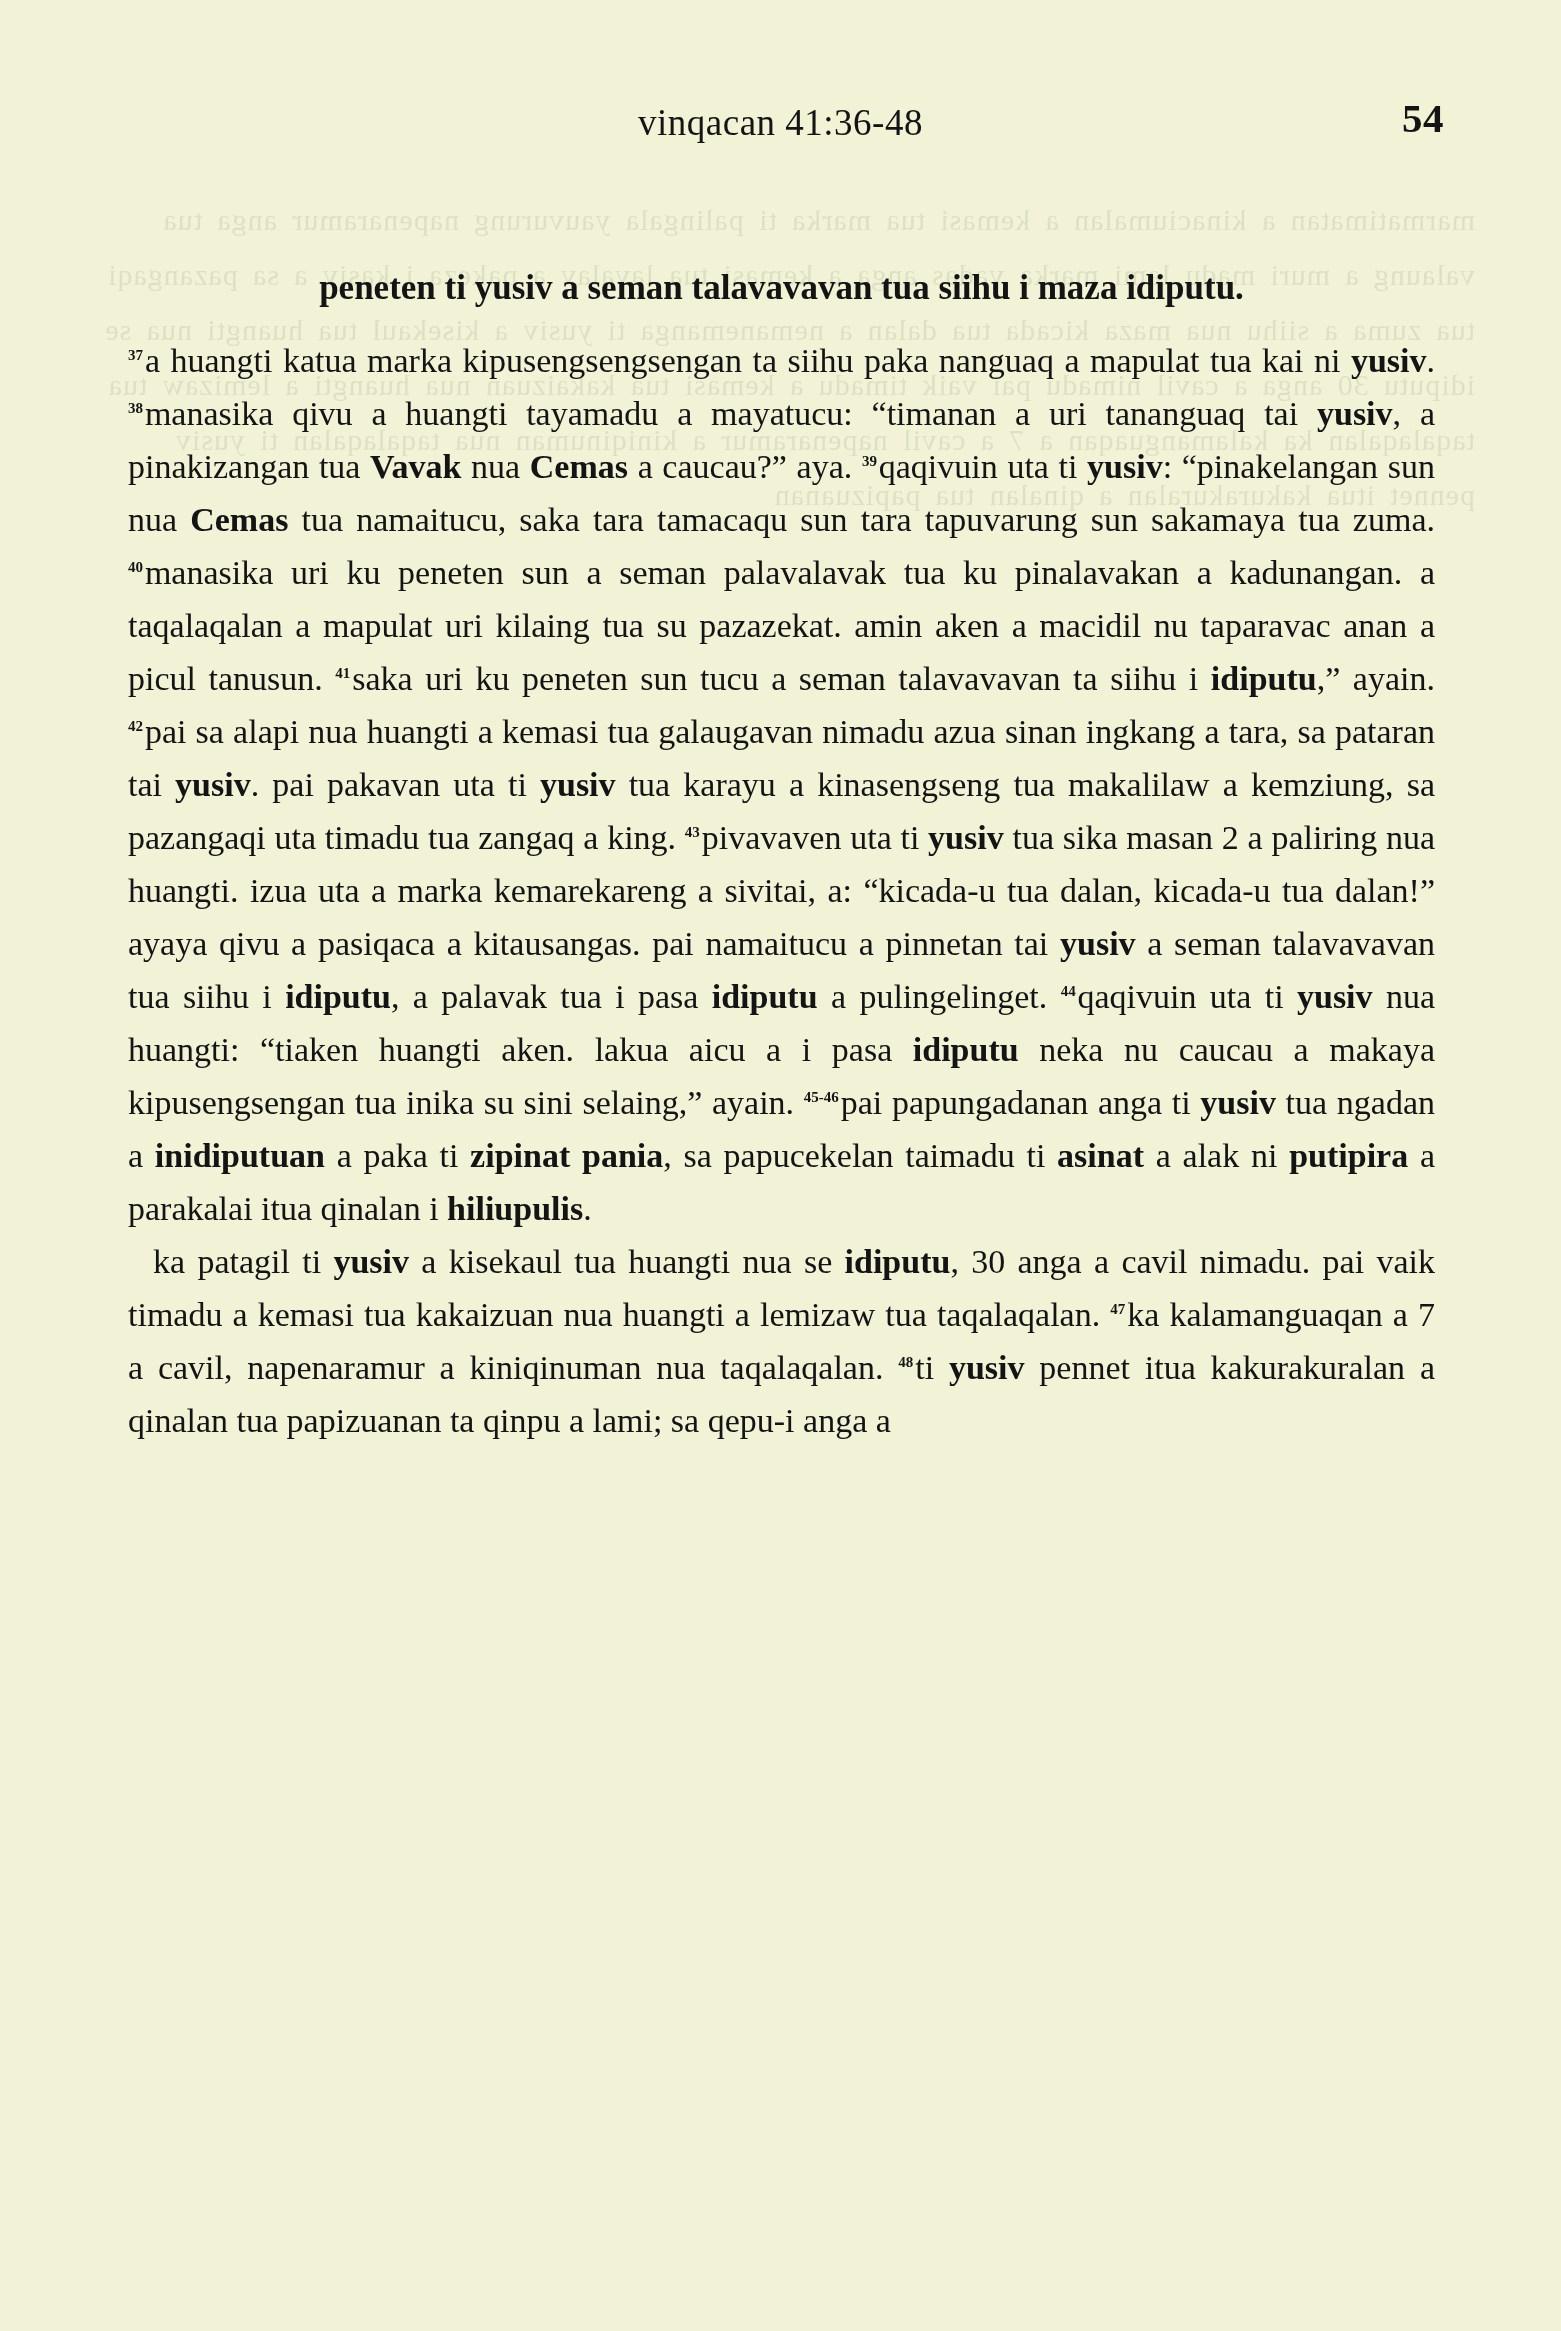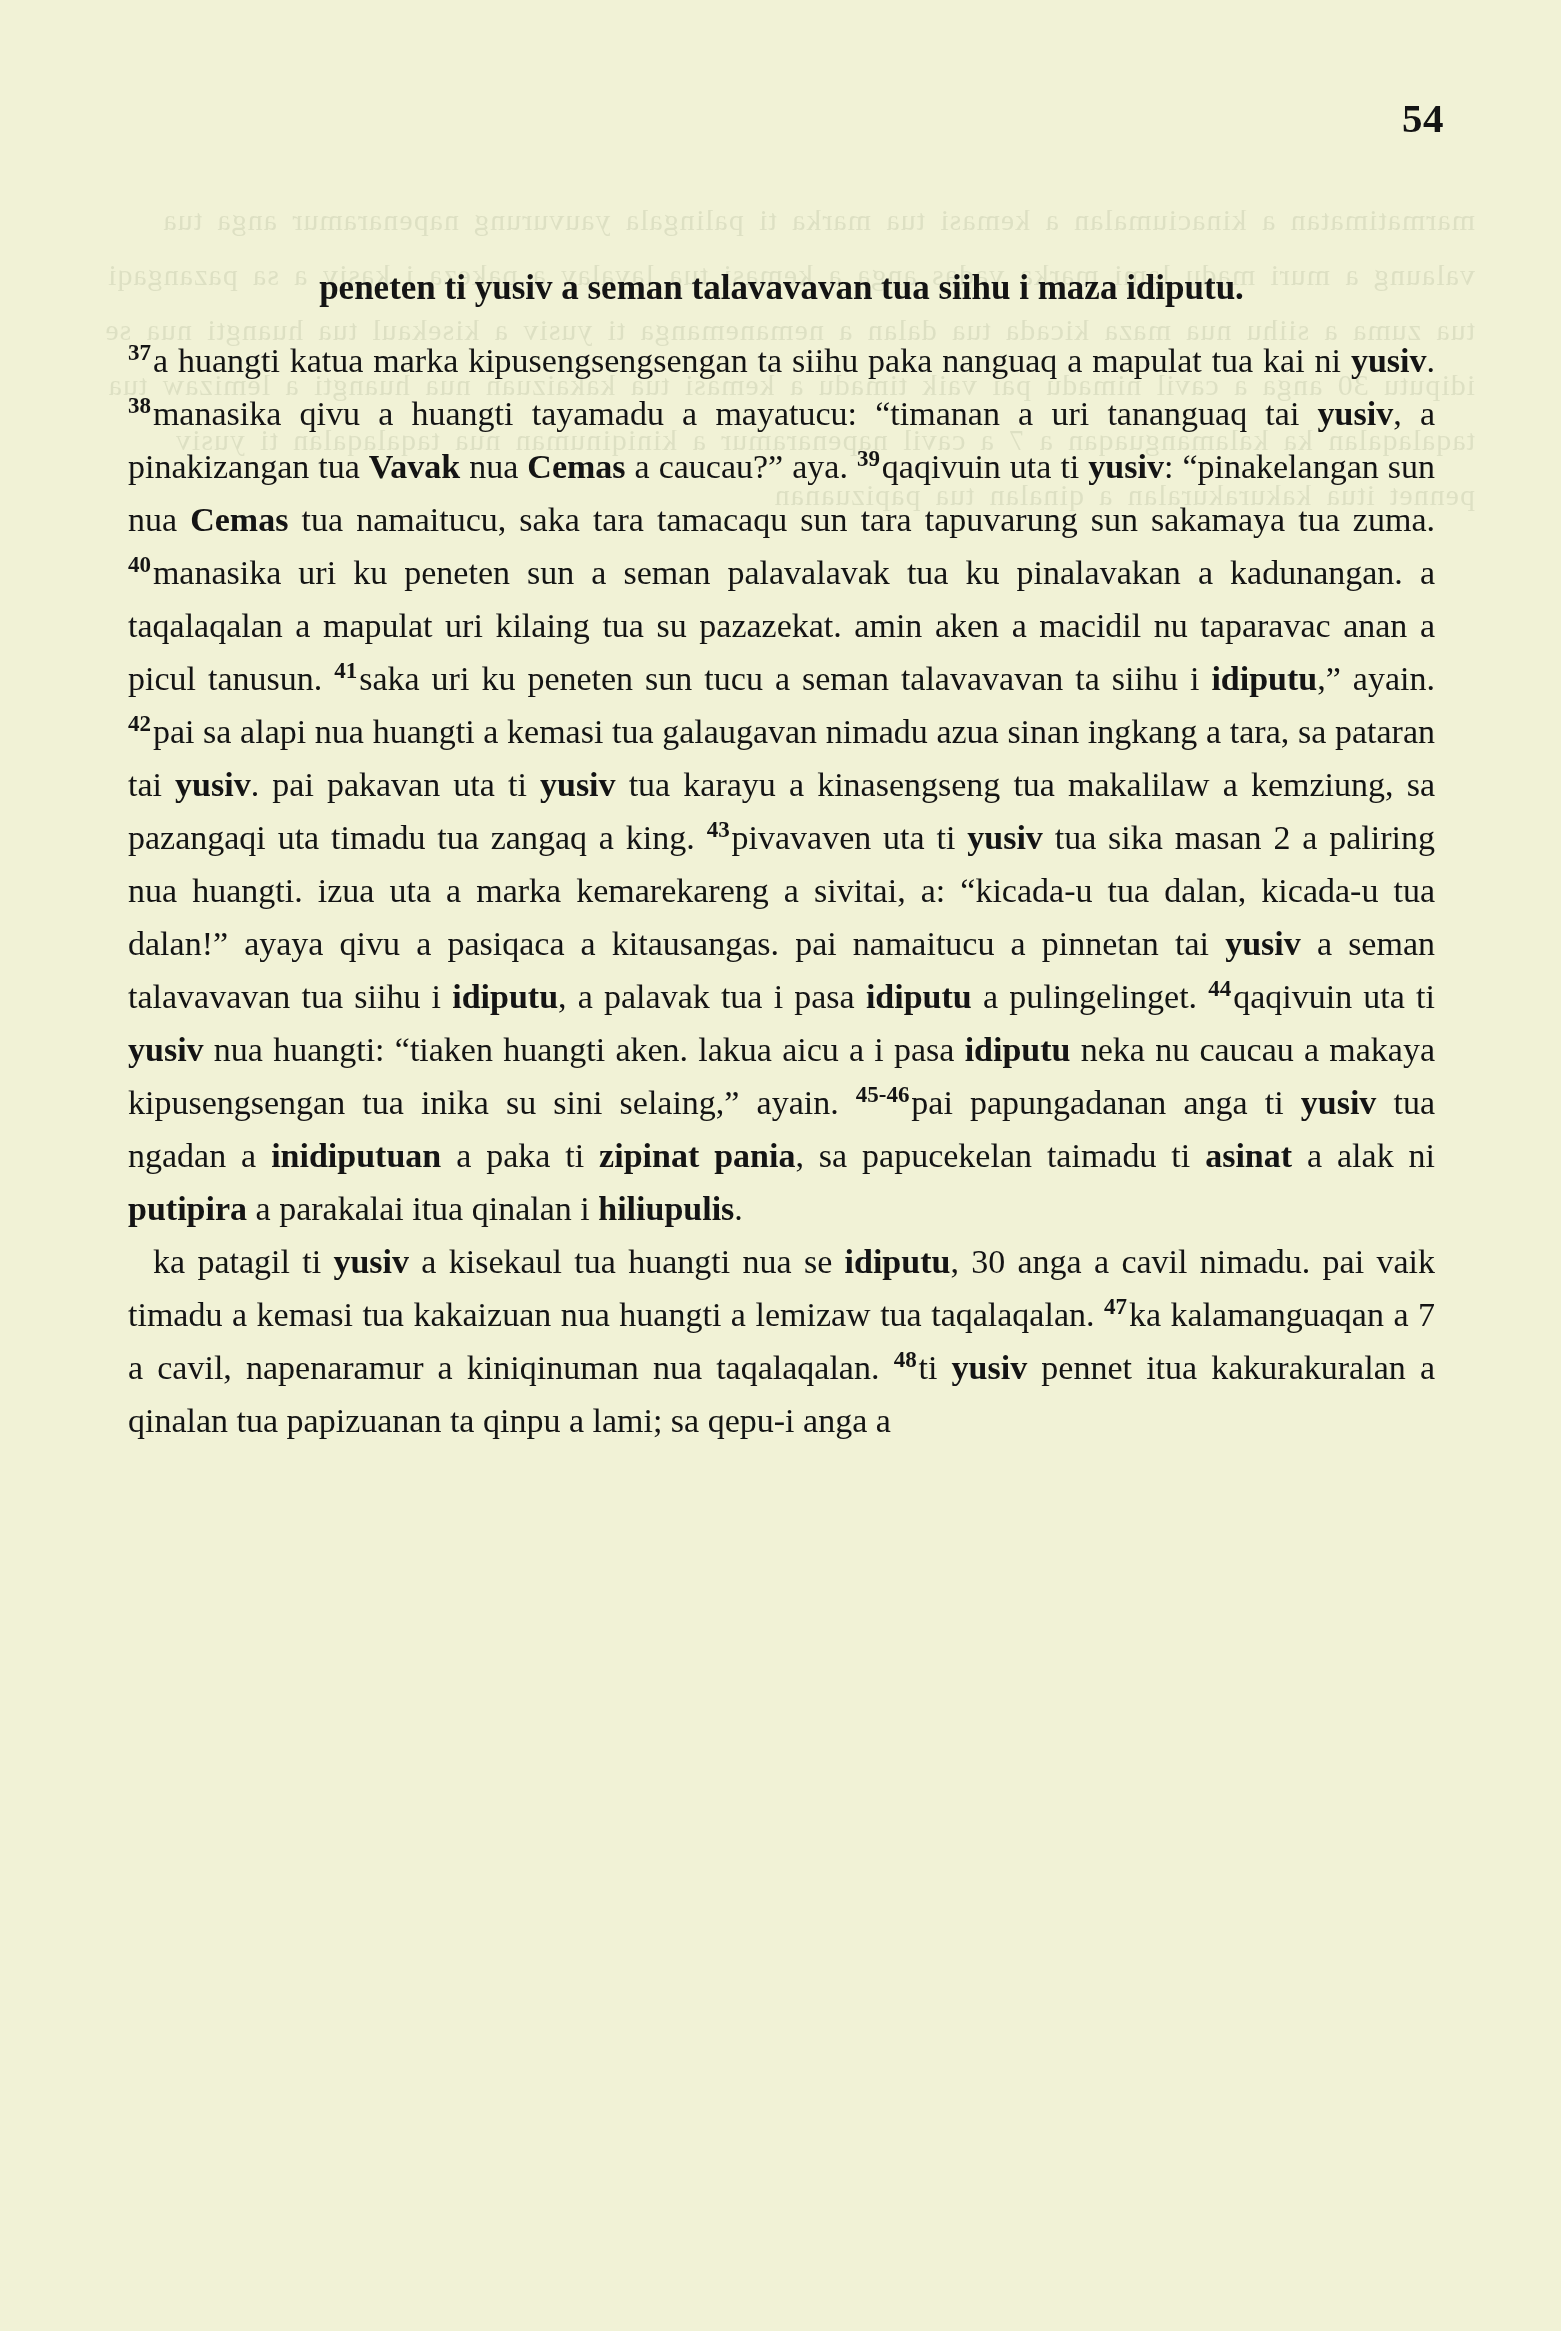--- a/index.html
+++ b/index.html
@@ -78,36 +78,39 @@
     line-height: 53px;
     text-align: justify;
     text-justify: inter-word;
     margin: 0;
     hyphens: none;
   }
   .para + .para {
     text-indent: 25px;
   }
   .vnum {
-    font-size: 23px;
+    font-size: 15px;
     font-weight: bold;
     vertical-align: super;
     line-height: 0;
     padding-right: 1.9px;
   }
   b, .bold { font-weight: bold; }
   
 </style>
 </head>
 <body>
 
 <div class="page">
 
   <div class="ghost-layer">marmatimatan a kinaciumalan a kemasi tua marka ti palingala yauvurung napenaramur anga tua valaung a muri madu lami marka vadas anga a kemasi tua lavalav a pakeza i kasiv a sa pazangaqi tua zuma a siihu nua maza kicada tua dalan a nemanemanga ti yusiv a kisekaul tua huangti nua se idiputu 30 anga a cavil nimadu pai vaik timadu a kemasi tua kakaizuan nua huangti a lemizaw tua taqalaqalan ka kalamanguaqan a 7 a cavil napenaramur a kiniqinuman nua taqalaqalan ti yusiv pennet itua kakurakuralan a qinalan tua papizuanan</div>
 
+  <div class="header">
+    <span class="header-title">vinqacan  41:36-48</span>
+  </div>
   <div class="page-number">54</div>
 
   <div class="content">
     <div class="heading" id="heading">peneten ti yusiv a seman talavavavan tua siihu i maza idiputu.</div>
     <p class="para" id="para1"><span class="vnum">37</span>a huangti katua marka kipusengsengsengan ta siihu paka nanguaq a mapulat tua kai ni <b>yusiv</b>. <span class="vnum">38</span>manasika qivu a huangti tayamadu a mayatucu: “timanan a uri tananguaq tai <b>yusiv</b>, a pinakizangan tua <b>Vavak</b> nua <b>Cemas</b> a caucau?” aya. <span class="vnum">39</span>qaqivuin uta ti <b>yusiv</b>: “pinakelangan sun nua <b>Cemas</b> tua namaitucu, saka tara tamacaqu sun tara tapuvarung sun sakamaya tua zuma. <span class="vnum">40</span>manasika uri ku peneten sun a seman palavalavak tua ku pinalavakan a kadunangan. a taqalaqalan a mapulat uri kilaing tua su pazazekat. amin aken a macidil nu taparavac anan a picul tanusun. <span class="vnum">41</span>saka uri ku peneten sun tucu a seman talavavavan ta siihu i <b>idiputu</b>,” ayain. <span class="vnum">42</span>pai sa alapi nua huangti a kemasi tua galaugavan nimadu azua sinan ingkang a tara, sa pataran tai <b>yusiv</b>. pai pakavan uta ti <b>yusiv</b> tua karayu a kinasengseng tua makalilaw a kemziung, sa pazangaqi uta timadu tua zangaq a king. <span class="vnum">43</span>pivavaven uta ti <b>yusiv</b> tua sika masan 2 a paliring nua huangti. izua uta a marka kemarekareng a sivitai, a: “kicada-u tua dalan, kicada-u tua dalan!” ayaya qivu a pasiqaca a kitausangas. pai namaitucu a pinnetan tai <b>yusiv</b> a seman talavavavan tua siihu i <b>idiputu</b>, a palavak tua i pasa <b>idiputu</b> a pulingelinget. <span class="vnum">44</span>qaqivuin uta ti <b>yusiv</b> nua huangti: “tiaken huangti aken. lakua aicu a i pasa <b>idiputu</b> neka nu caucau a makaya kipusengsengan tua inika su sini selaing,” ayain. <span class="vnum">45-46</span>pai papungadanan anga ti <b>yusiv</b> tua ngadan a <b>inidiputuan</b> a paka ti <b>zipinat pania</b>, sa papucekelan taimadu ti <b>asinat</b> a alak ni <b>putipira</b> a parakalai itua qinalan i <b>hiliupulis</b>. </p>
     <p class="para" id="para2">ka patagil ti <b>yusiv</b> a kisekaul tua huangti nua se <b>idiputu</b>, 30 anga a cavil nimadu. pai vaik timadu a kemasi tua kakaizuan nua huangti a lemizaw tua taqalaqalan. <span class="vnum">47</span>ka kalamanguaqan a 7 a cavil, napenaramur a kiniqinuman nua taqalaqalan. <span class="vnum">48</span>ti <b>yusiv</b> pennet itua kakurakuralan a qinalan tua papizuanan ta qinpu a lami; sa qepu-i anga a </p>
   </div>
 
 </div>
 

